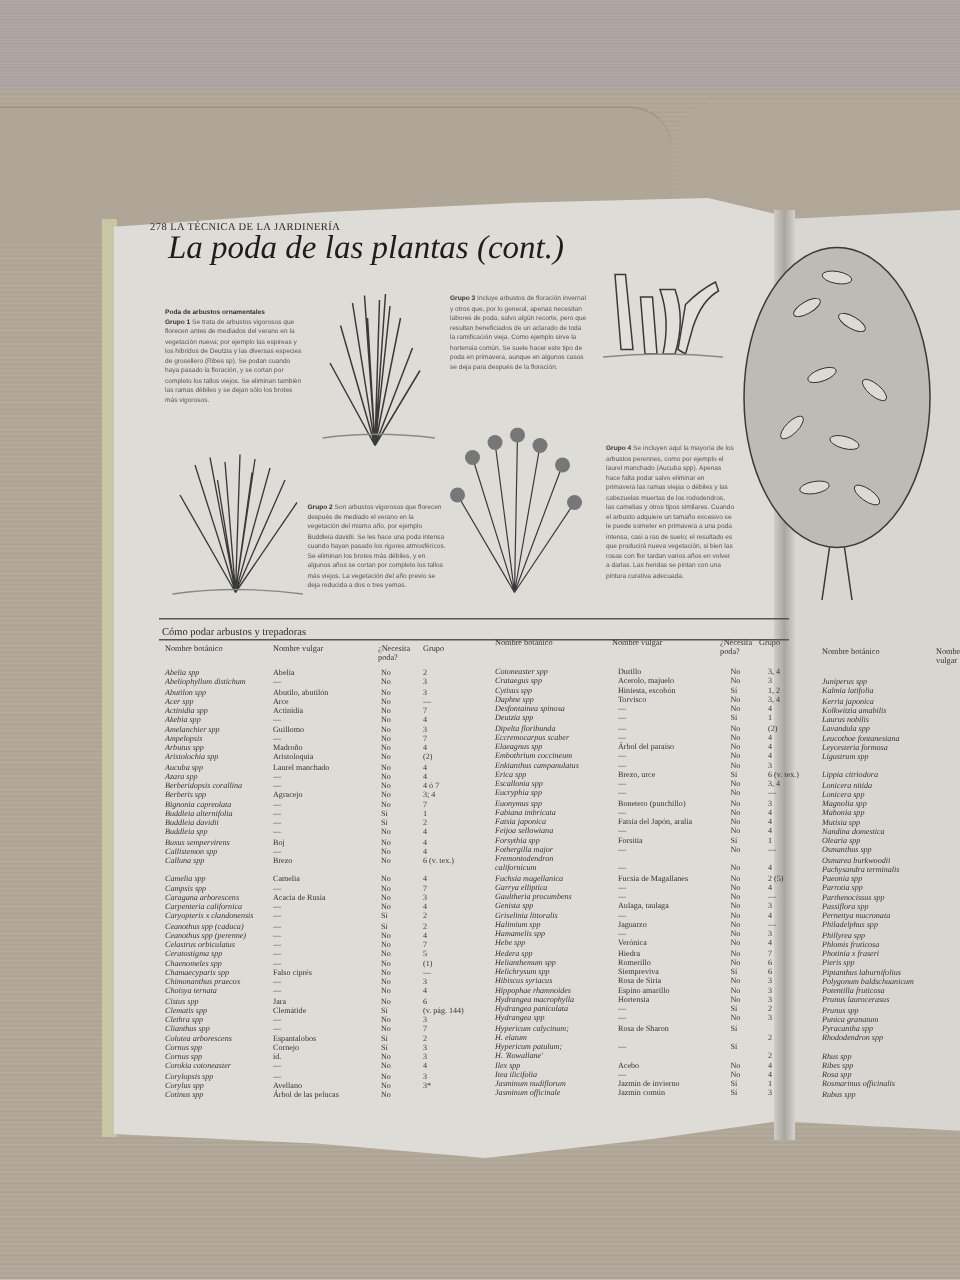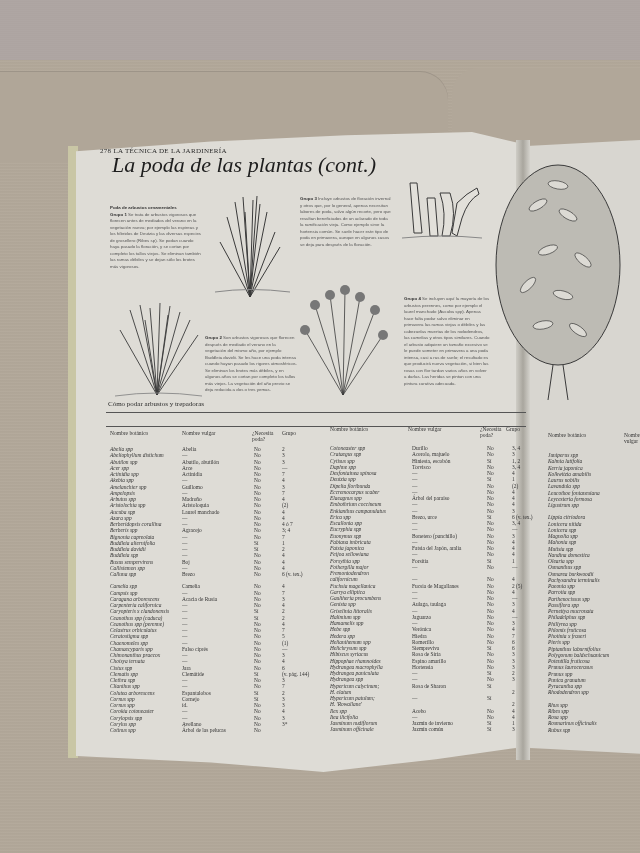--- a/index.html
+++ b/index.html
@@ -27,21 +27,21 @@
     background:#d8d6d0;
     clip-path:polygon(0 1%, 100% 0, 100% 99%, 0 98%);
   }
   .gutter { position:absolute; left:516px; top:140px; width:14px; height:620px;
     background:linear-gradient(90deg,#cfcdc6,#a9a69e,#d4d2cc); }
   .running-head { position:absolute; left:100px; top:147px; font-size:7px; letter-spacing:.3px; color:#2a2a2a; }
   .title { position:absolute; left:112px; top:152px; font-size:22px; font-style:italic; color:#1d1d1d; }
   .para { position:absolute; font-family:"Liberation Sans", sans-serif; font-size:4.4px; line-height:6.5px; color:#555; }
   .para b { color:#333; }
   .illus { position:absolute; }
-  .table-title { position:absolute; left:108px; top:400px; font-size:7px; color:#2a2a2a; }
+  .table-title { position:absolute; left:108px; top:417px; font-size:7px; color:#2a2a2a; }
   .rule { position:absolute; height:1px; background:#555; }
   .hdr { position:absolute; font-size:5.5px; color:#333; line-height:6px; }
   .rows { position:absolute; font-size:5.4px; line-height:6.25px; color:#333; }
   .rows .r { display:flex; white-space:nowrap; }
   .rows .gap { height:6px; }
   .bot { font-style:italic; }
   .c-bot-l { width:72px; } .c-vul-l { width:72px; } .c-pod-l { width:28px; } .c-grp-l { width:22px; }
   .c-bot-m { width:82px; } .c-vul-m { width:75px; } .c-pod-m { width:25px; } .c-grp-m { width:22px; }
   .c-bot-r { width:100px; }
 </style>

